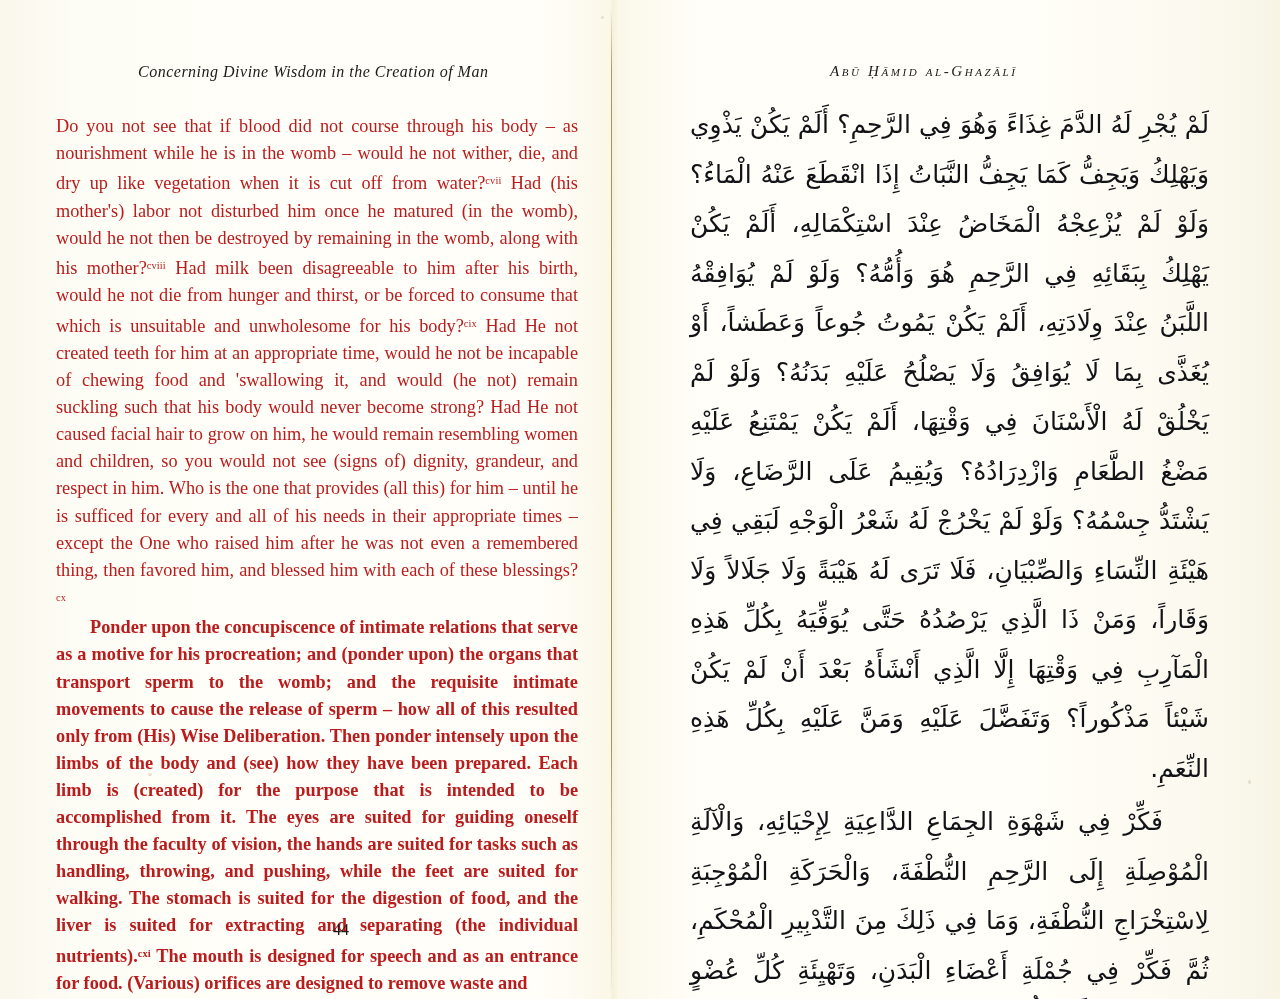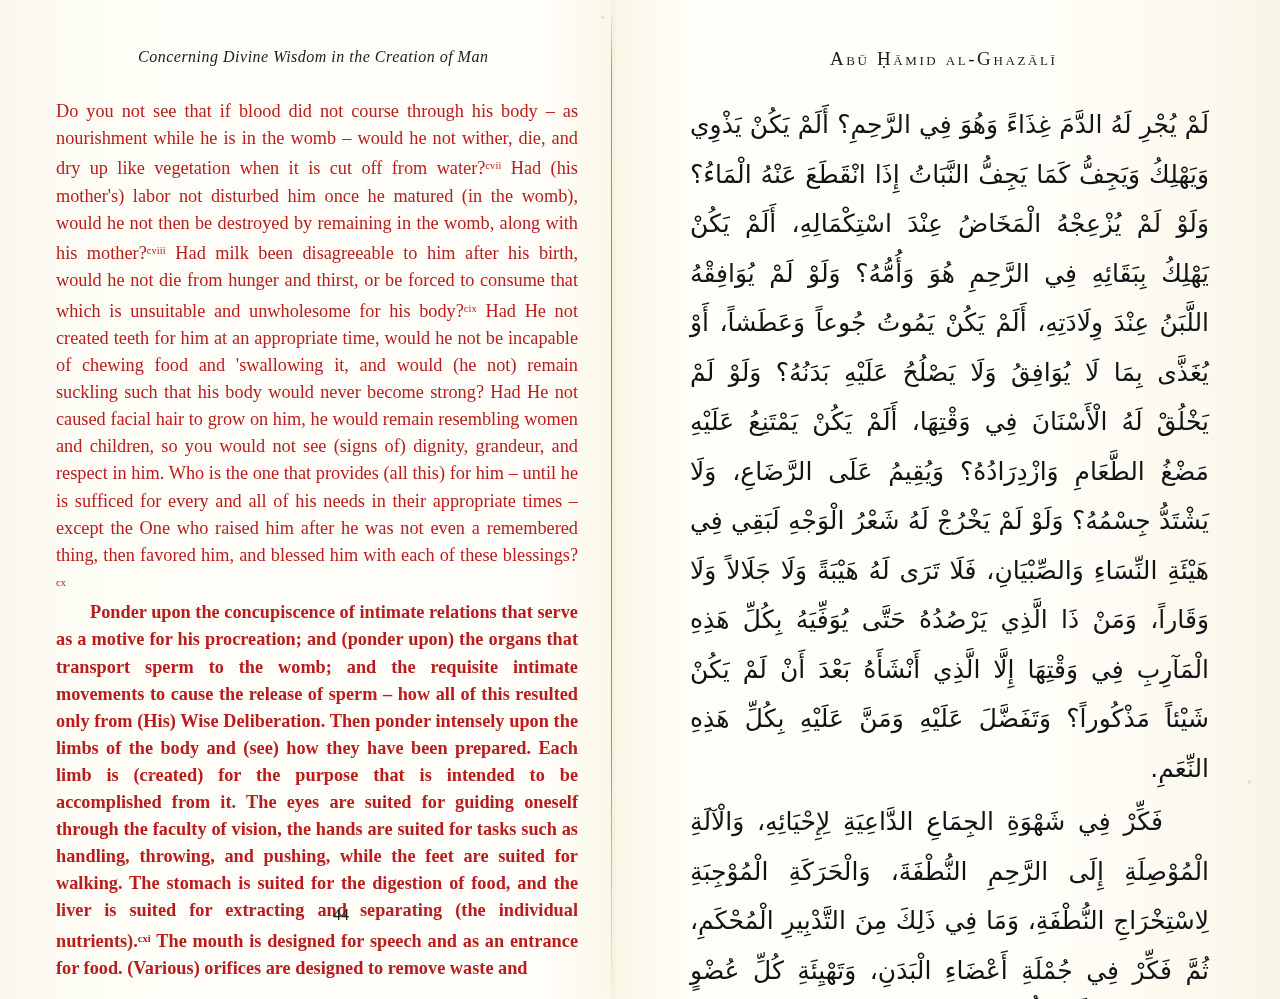--- a/index.html
+++ b/index.html
@@ -44,21 +44,21 @@
     background: linear-gradient(to bottom,
        rgba(150,140,70,0.05) 0%,
        rgba(140,128,58,0.75) 6%,
        rgba(128,116,48,0.85) 40%,
        rgba(140,128,58,0.8) 75%,
        rgba(150,140,70,0.08) 100%);
   }
 
   .page-half {
     position: absolute;
-    top: 0;
+    top: 15px;
     height: 907px;
   }
   .page-left  { left: 0;    width: 611px; }
   .page-right { left: 611px; width: 669px; }
 
   
   .running-head {
     position: absolute;
     top: 48px;
     font-size: 15.5px;
@@ -68,21 +68,22 @@
   .running-head-left {
     left: 138px;
     font-style: italic;
     letter-spacing: 0.5px;
     font-size: 16px;
   }
   .running-head-right {
     left: 219px;
     font-variant: small-caps;
     letter-spacing: 2.6px;
-    font-size: 19px;
+    font-size: 15px;
+    font-style: italic;
   }
 
   
   .text-block-en {
     position: absolute;
     left: 56px;
     top: 98px;
     width: 522px;
     font-size: 18.3px;
     line-height: 27.1px;

